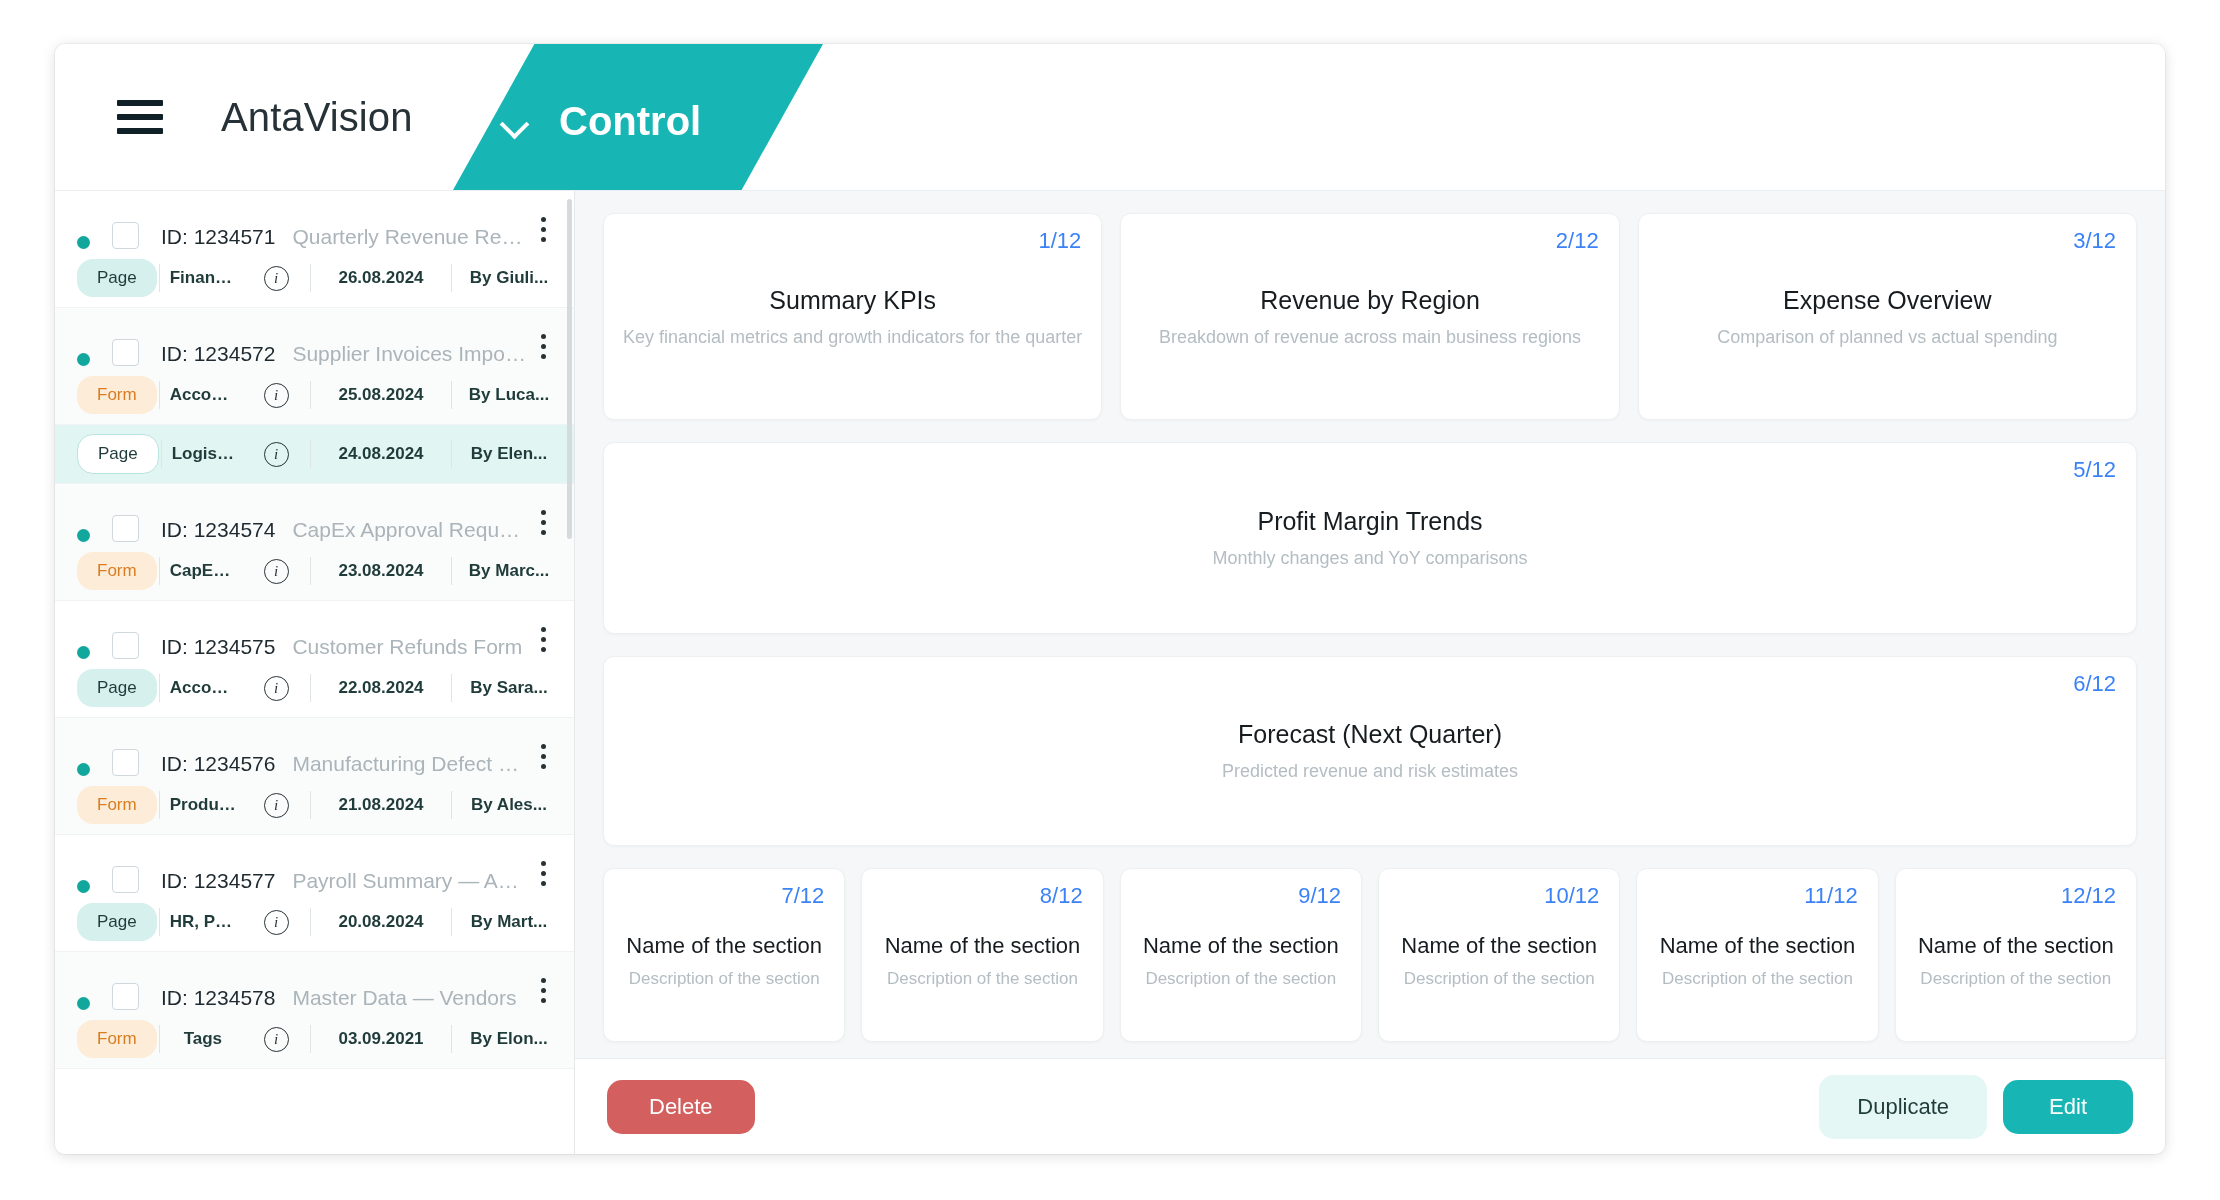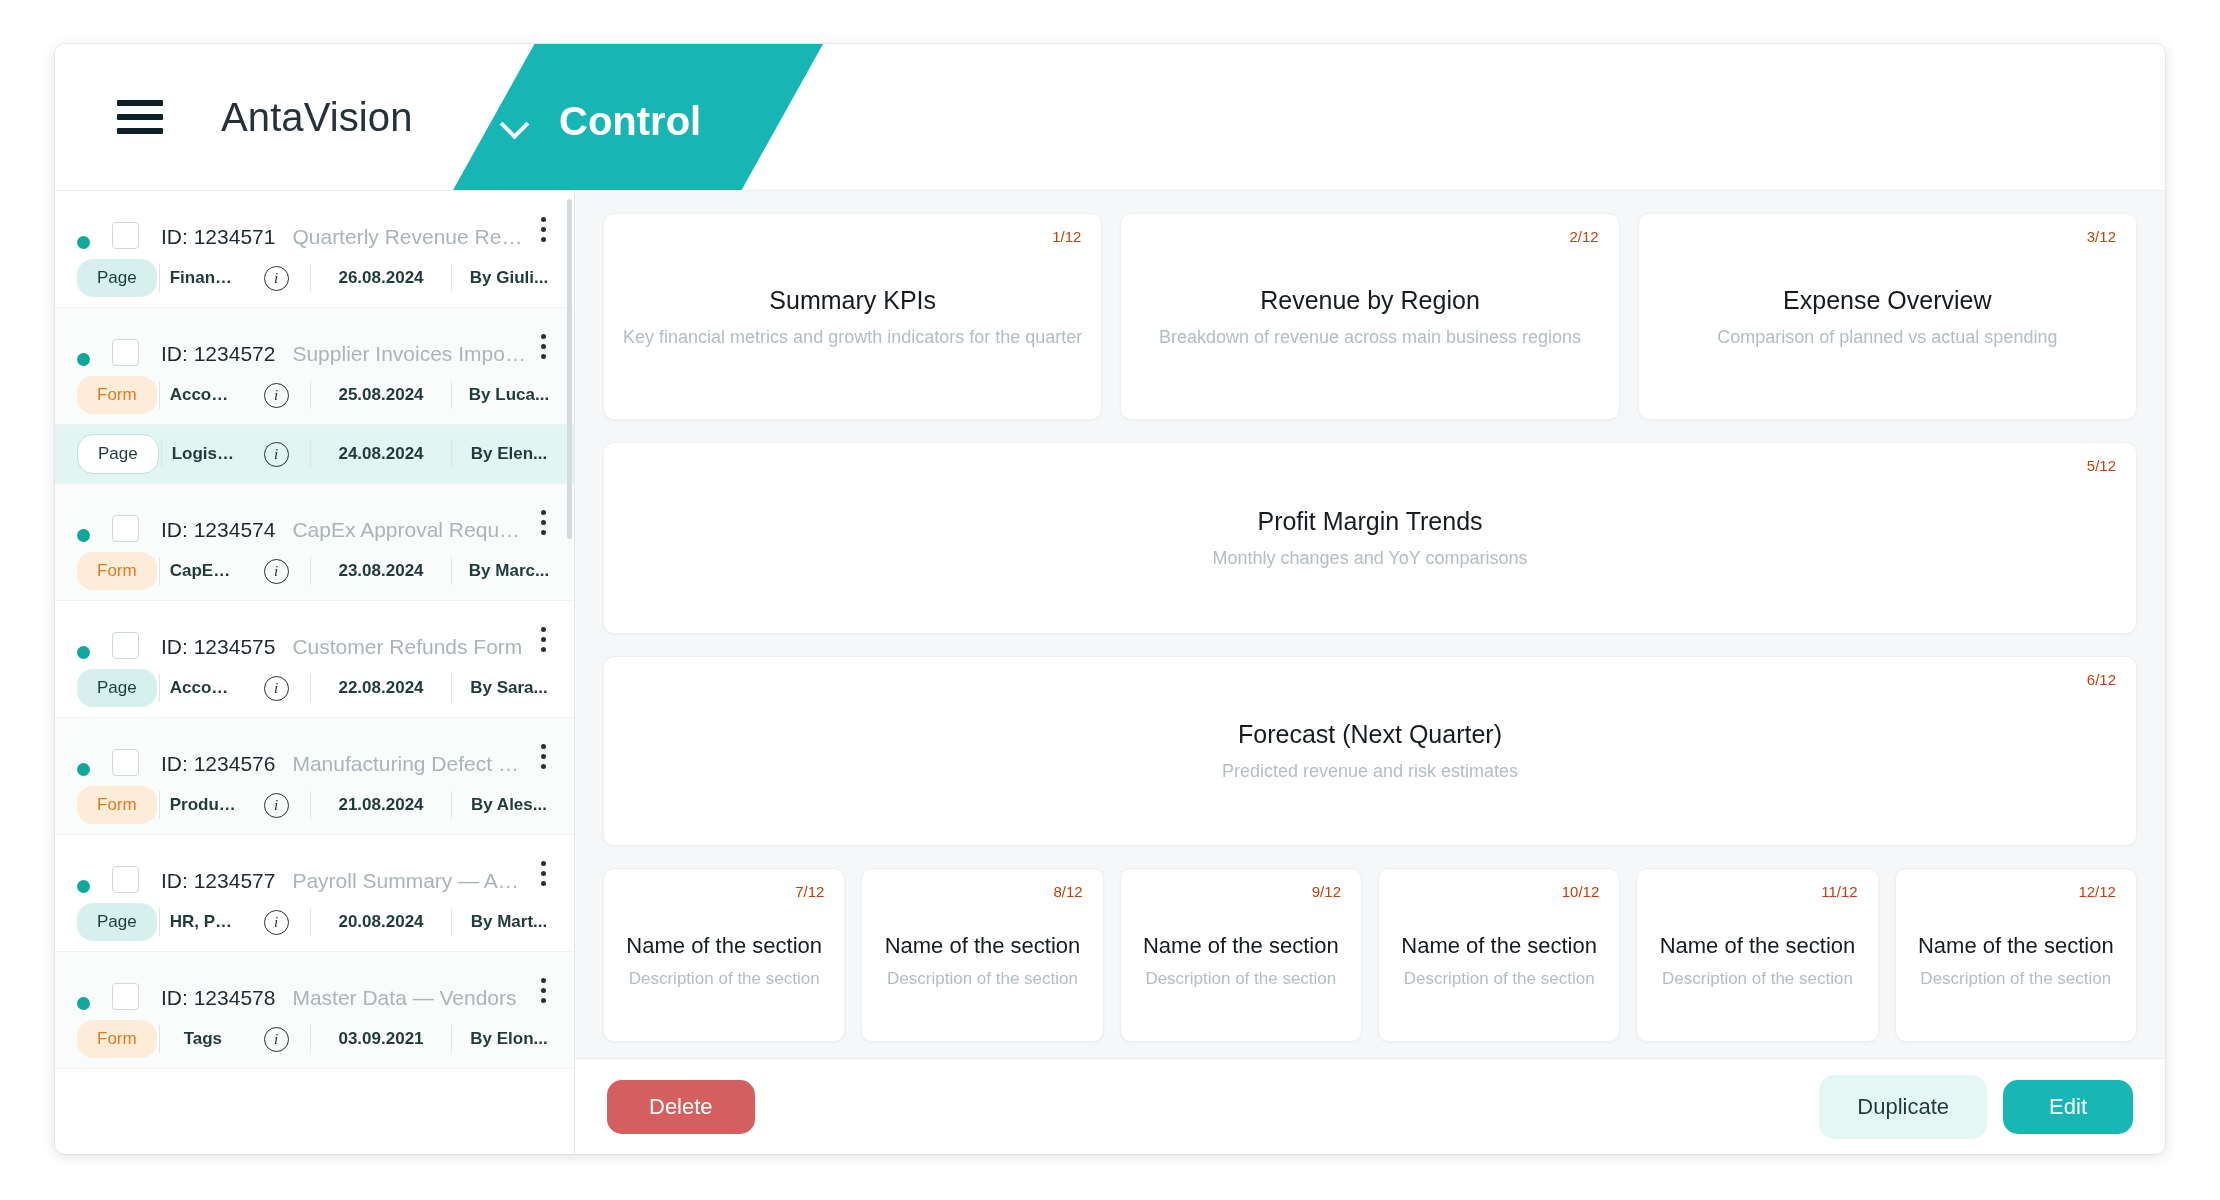--- a/index.html
+++ b/index.html
@@ -279,22 +279,22 @@
     flex-direction: column;
     align-items: center;
     justify-content: center;
     cursor: pointer;
     min-width: 0;
   }
   .card .counter {
     position: absolute;
     top: 14px;
     right: 20px;
-    font-size: 15px;
-    color: #c2410c;
+    font-size: 22px;
+    color: #3b82f6;
     white-space: nowrap;
   }
   .card .card-title {
     font-size: 25px;
     color: #161c1f;
     white-space: nowrap;
     overflow: hidden;
     text-overflow: ellipsis;
     max-width: 94%;
     text-align: center;

